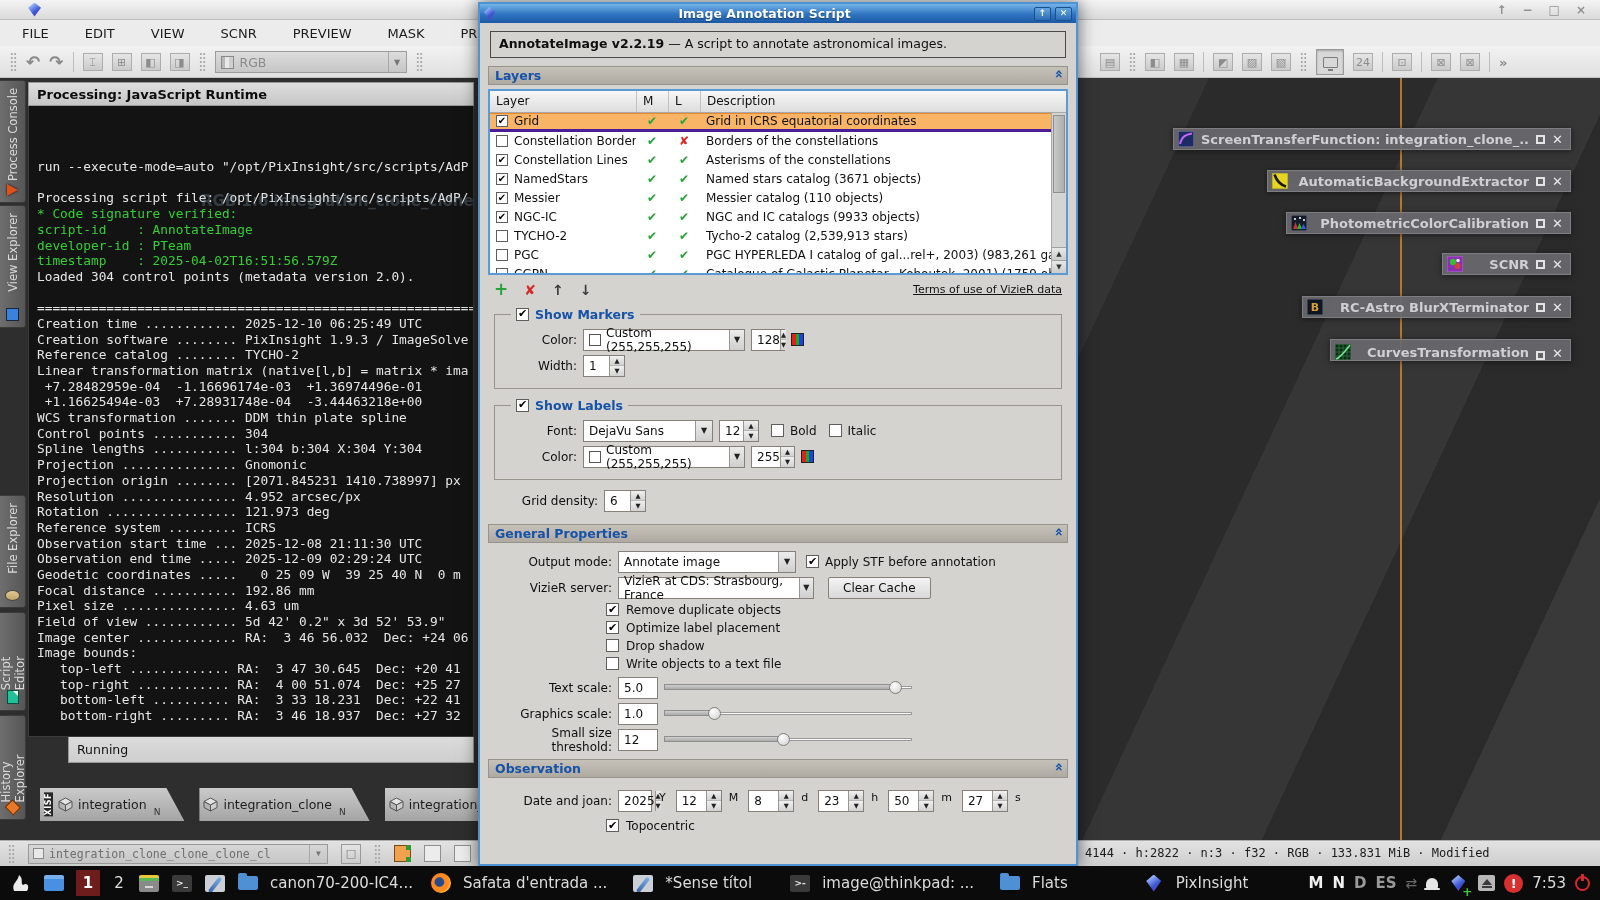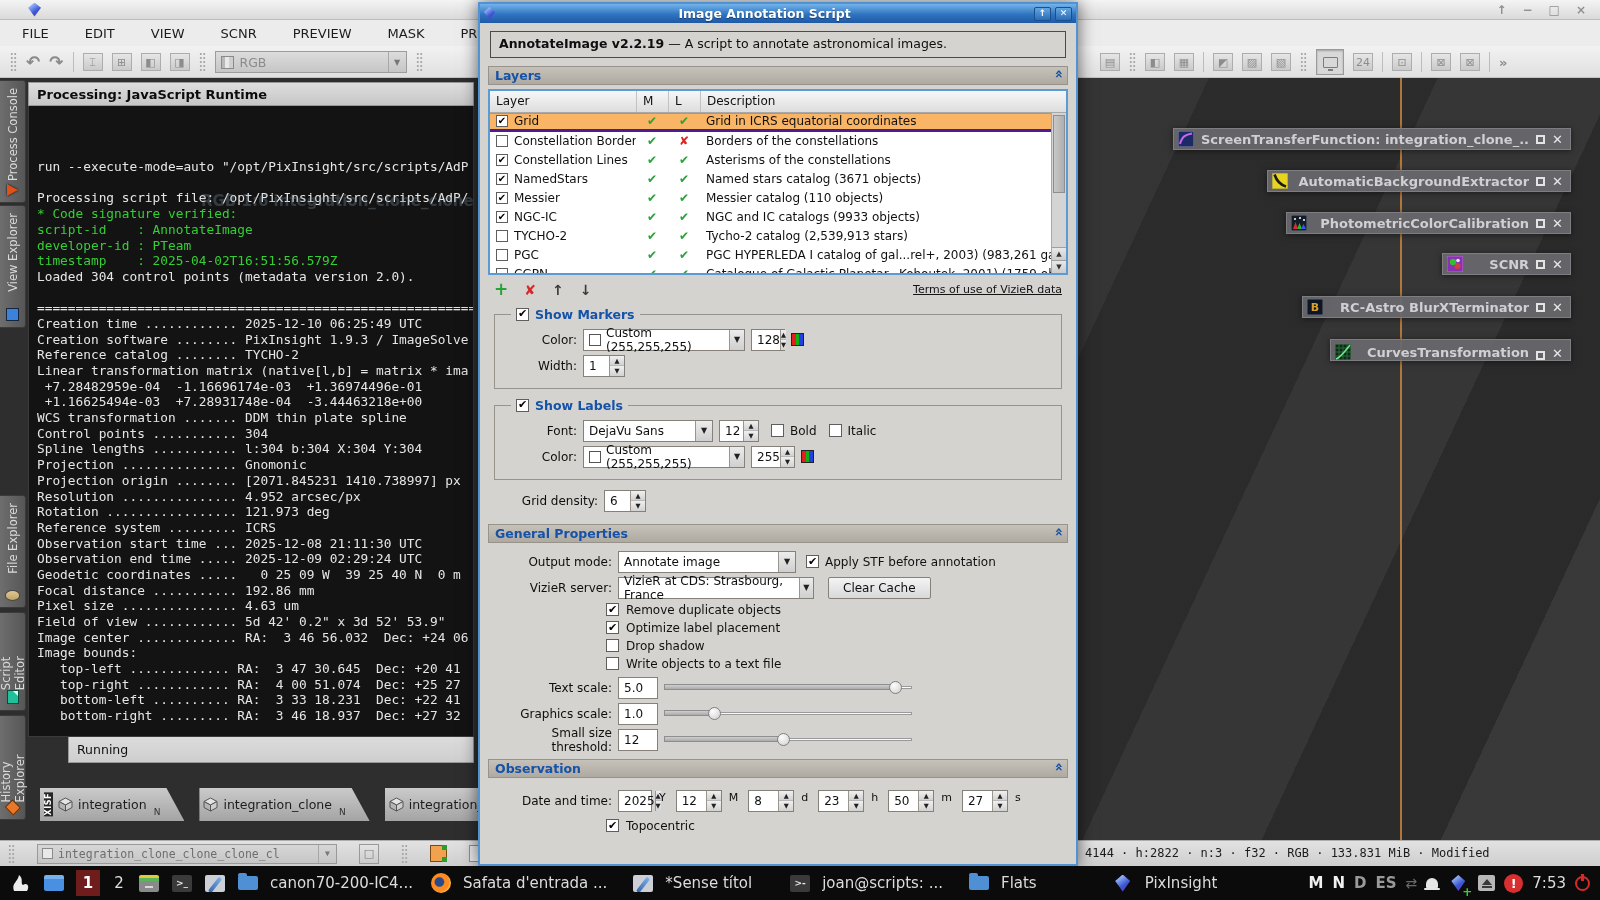--- a/index.html
+++ b/index.html
@@ -95,21 +95,21 @@
     display:flex; align-items:center; gap:7px; padding:0 7px 0 4px; }
   .pbar .plabel { flex:1; text-align:right; color:#cfcfd4; font-weight:bold; font-size:13px;
     white-space:nowrap; overflow:hidden; }
   .pbtn-sq { width:9px; height:9px; border:2px solid #e4e4e4; }
   .pbtn-x { color:#e8e8e8; font-weight:bold; font-size:13px; line-height:1; }
   .picon { width:16px; height:16px; flex:0 0 16px; }
 
   
   .bottombar { position:absolute; left:0; top:840px; width:1600px; height:26px;
     background:linear-gradient(#e2e2e2,#cecece); border-top:1px solid #adadad;
-    display:flex; align-items:center; gap:22px; padding-left:8px; }
+    display:flex; align-items:center; gap:13px; padding-left:8px; }
   .view-combo { width:300px; height:20px; border:1px solid #999;
     background:linear-gradient(#d6d6d6,#c6c6c6); display:flex; align-items:center; gap:5px;
     padding-left:4px; color:#6e6e6e; font-family:"DejaVu Sans Mono",monospace; font-size:11.5px; }
   .mini-sq { width:11px; height:11px; border:1.5px solid #8a8a8a; background:#e8e8e8; }
   .sq-btn { width:20px; height:20px; border:1px solid #999; background:linear-gradient(#e4e4e4,#cccccc);
     display:flex; align-items:center; justify-content:center; color:#777; font-size:11px; }
   .ws-sq { width:17px; height:17px; border:1px solid #8f8f8f; background:#ececec; }
   .ws-sq.active { background:#f2a24e; border:1px solid #7a4a10; position:relative; }
   .ws-sq.active::before, .ws-sq.active::after { content:""; position:absolute; right:-1px; width:5px; height:5px; background:#2f9a2f; }
   .ws-sq.active::before { top:-1px; } .ws-sq.active::after { bottom:-1px; }
@@ -481,21 +481,21 @@
         <span class="tk-firefox"></span>
       </span>
     <span class="tk-label">Safata d'entrada ...</span>
     <span class="tk-icon" style="margin-left:14px">
         <span class="tk-quill"></span>
       </span>
     <span class="tk-label">*Sense títol</span>
     <span class="tk-icon" style="margin-left:26px">
         <span class="tk-term">&gt;-</span>
       </span>
-    <span class="tk-label">joan@scripts: ...</span>
+    <span class="tk-label">image@thinkpad: ...</span>
     <span class="tk-icon" style="margin-left:14px">
         <span class="tk-folder"></span>
       </span>
     <span class="tk-label">Flats</span>
     <span class="tk-icon" style="margin-left:64px">
         <span class="pi-diamond" style="margin:0;width:15px;height:17px;"></span>
       </span>
     <span class="tk-label">PixInsight</span>
     <div class="tray">
       <span class="tray-letter">M</span>
@@ -791,21 +791,21 @@
           <div class="thumb" style="left: calc(48% - 6px);"></div>
         </div>
     </div>
 
     <div class="secbar" style="margin-top:6px">
       <span class="sectitle">Observation</span>
       <span class="chev-up">»</span>
     </div>
 
     <div class="frow" style="margin:8px 14px 0; height:30px;">
-      <span class="flabel w118">Date and time:</span>
+      <span class="flabel w118">Date and joan:</span>
       <div class="spin" style="width:34px">
           <span class="v">2025</span>
           <span class="spinbtns">
             <span>▲</span>
             <span>▼</span>
           </span>
         </div>
       <span class="unit">Y</span>
       <div class="spin" style="width:46px">
           <span class="v">12</span>

